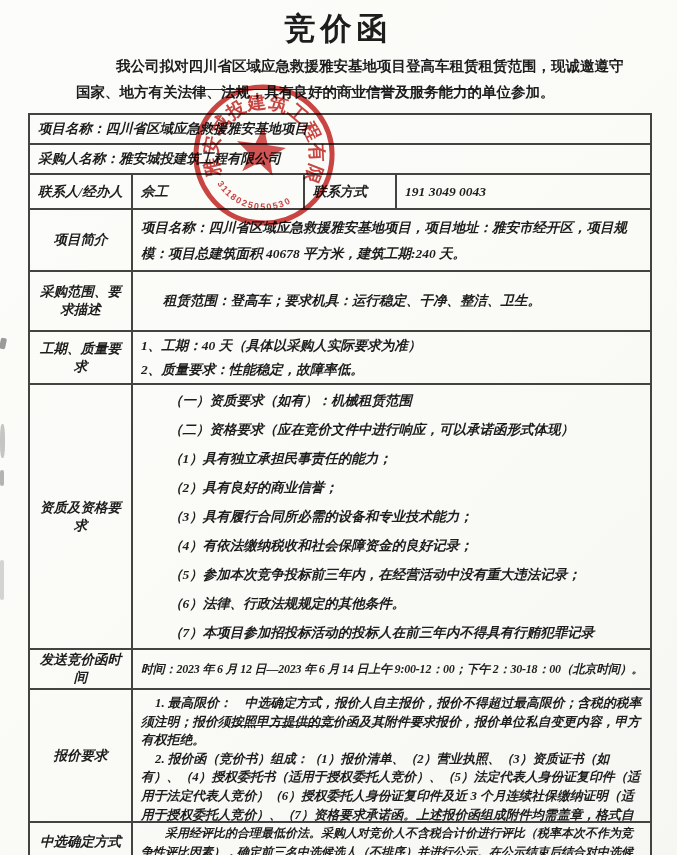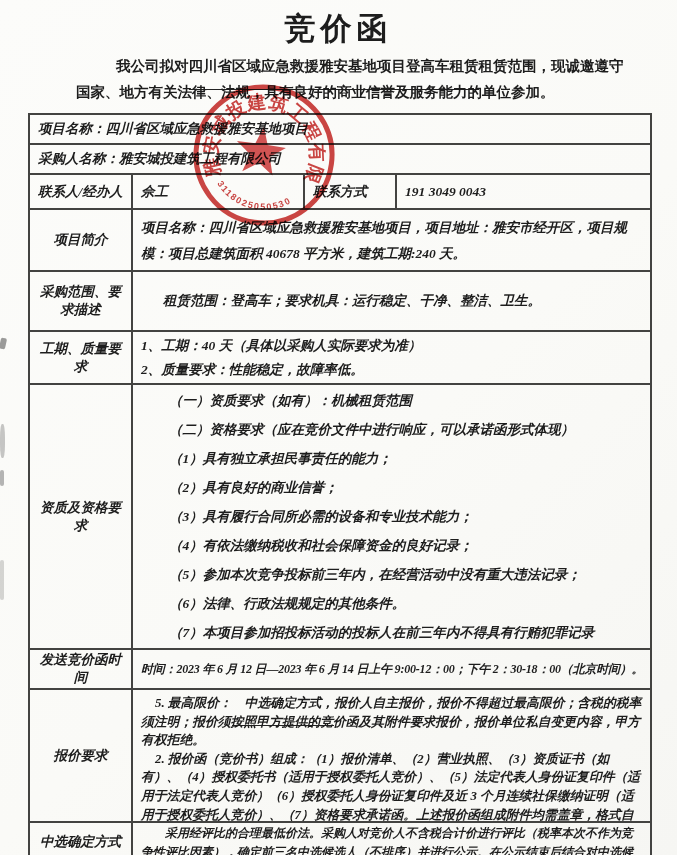--- a/index.html
+++ b/index.html
@@ -119,21 +119,21 @@
 
     <tr style="height:22px">
       <td class="lbl">发送竞价函时间</td>
       <td colspan="3" class="timecell">时间：2023 年 6 月 12 日—2023 年 6 月 14 日上午 9:00-12：00；下午 2：30-18：00（北京时间）。</td>
     </tr>
 
     <tr style="height:131px">
       <td class="lbl">报价要求</td>
       <td colspan="3">
         <div class="quotecell">
-          <p><span>5. 最高限价：</span><span class="ul">　中选确定方式，</span><span>报价人自主报价，报价不得超过最高限价；含税的税率须注明；报价须按照甲方提供的竞价函及其附件要求报价，报价单位私自变更内容，甲方有权拒绝。</span></p>
+          <p><span>1. 最高限价：</span><span class="ul">　中选确定方式，</span><span>报价人自主报价，报价不得超过最高限价；含税的税率须注明；报价须按照甲方提供的竞价函及其附件要求报价，报价单位私自变更内容，甲方有权拒绝。</span></p>
           <p>2. 报价函（竞价书）组成：（1）报价清单、（2）营业执照、（3）资质证书（如有）、（4）授权委托书（适用于授权委托人竞价）、（5）法定代表人身份证复印件（适用于法定代表人竞价）（6）授权委托人身份证复印件及近 3 个月连续社保缴纳证明（适用于授权委托人竞价）、（7）资格要求承诺函。上述报价函组成附件均需盖章，格式自拟，并胶装或订书机装订成册，不得散页递交。</p>
         </div>
       </td>
     </tr>
 
     <tr style="height:40px">
       <td class="lbl">中选确定方式</td>
       <td colspan="3">
             <div class="selcell">采用经评比的合理最低价法。采购人对竞价人不含税合计价进行评比（税率本次不作为竞争性评比因素），确定前三名中选候选人（不排序）并进行公示。在公示结束后结合对中选候选人报价、</div>
           </td>

